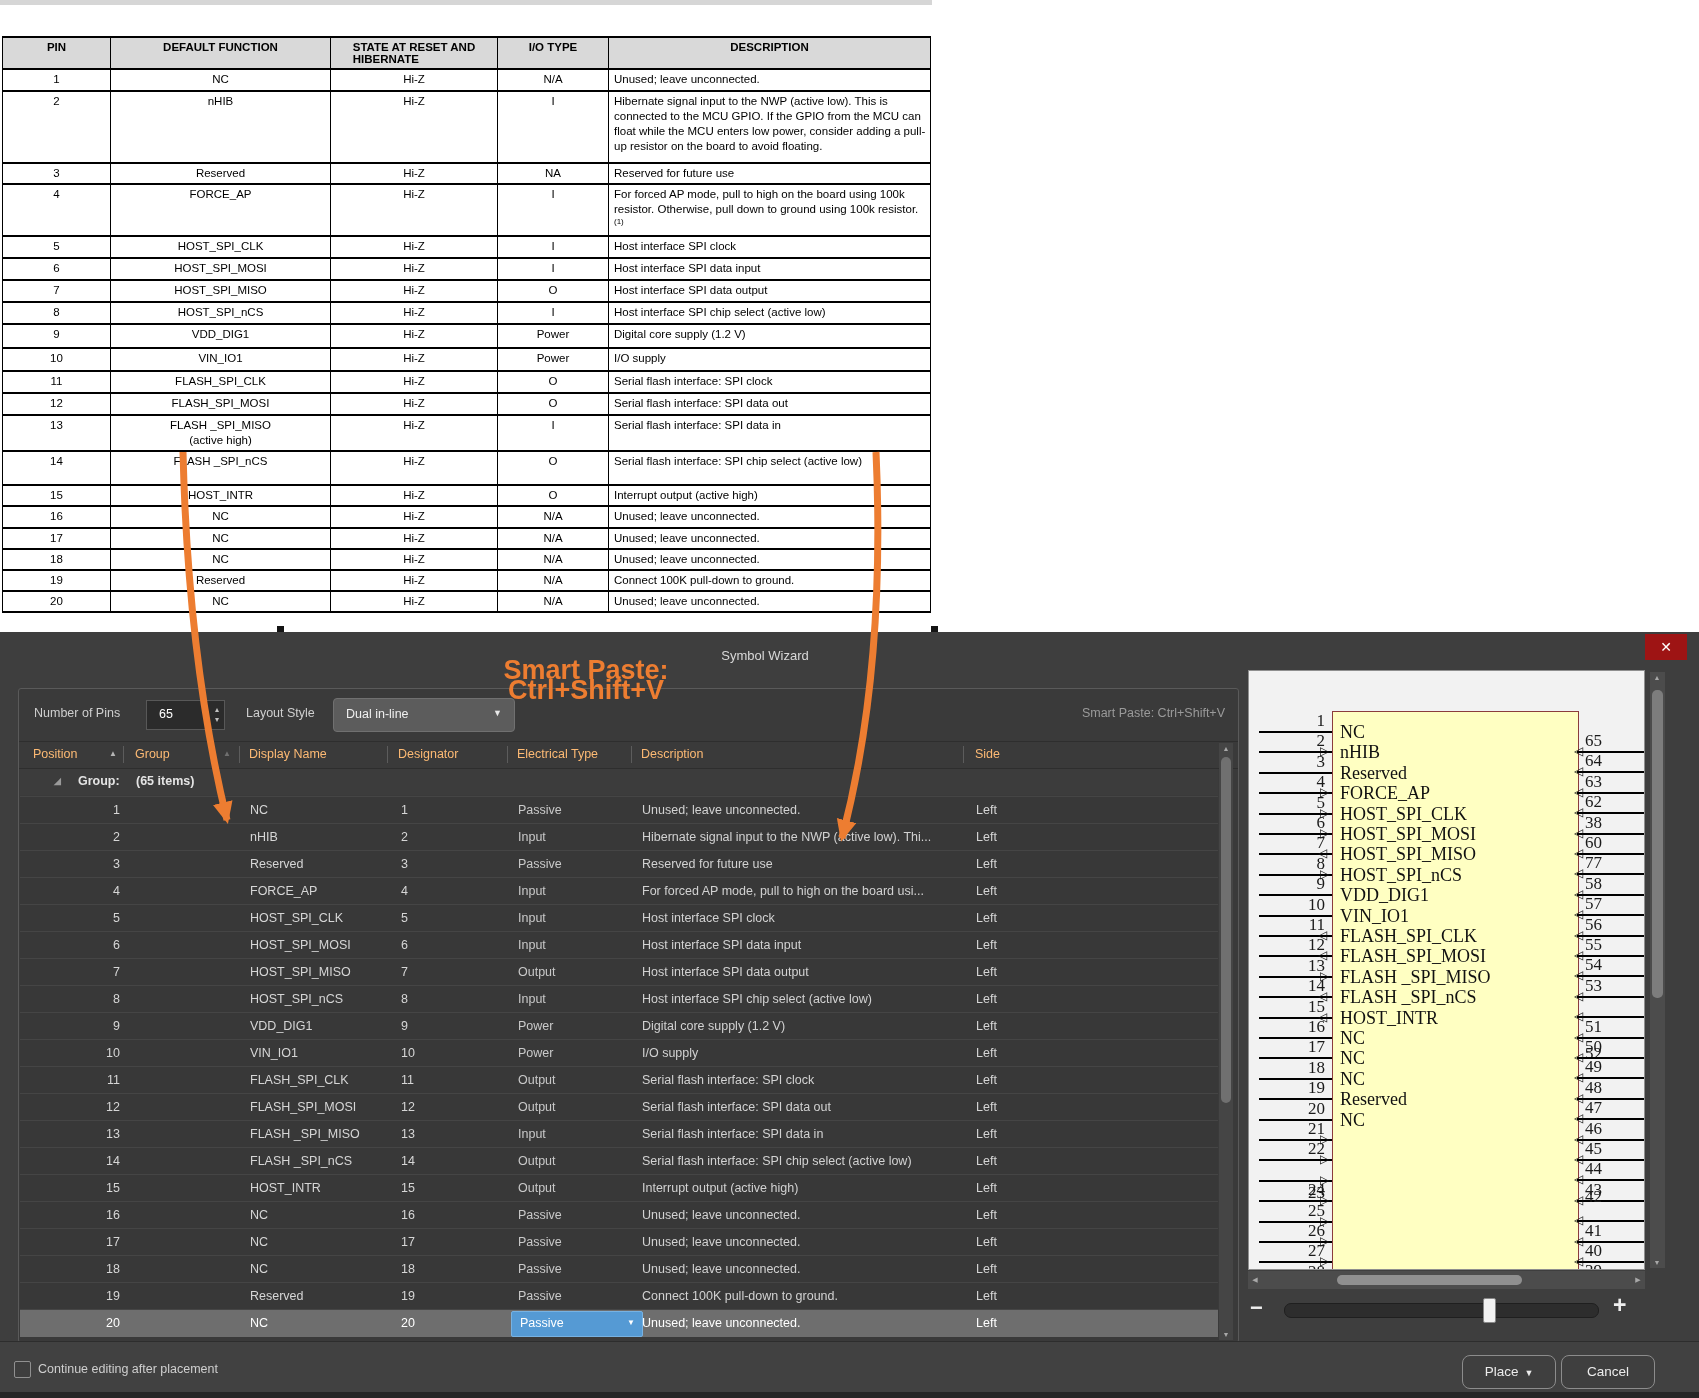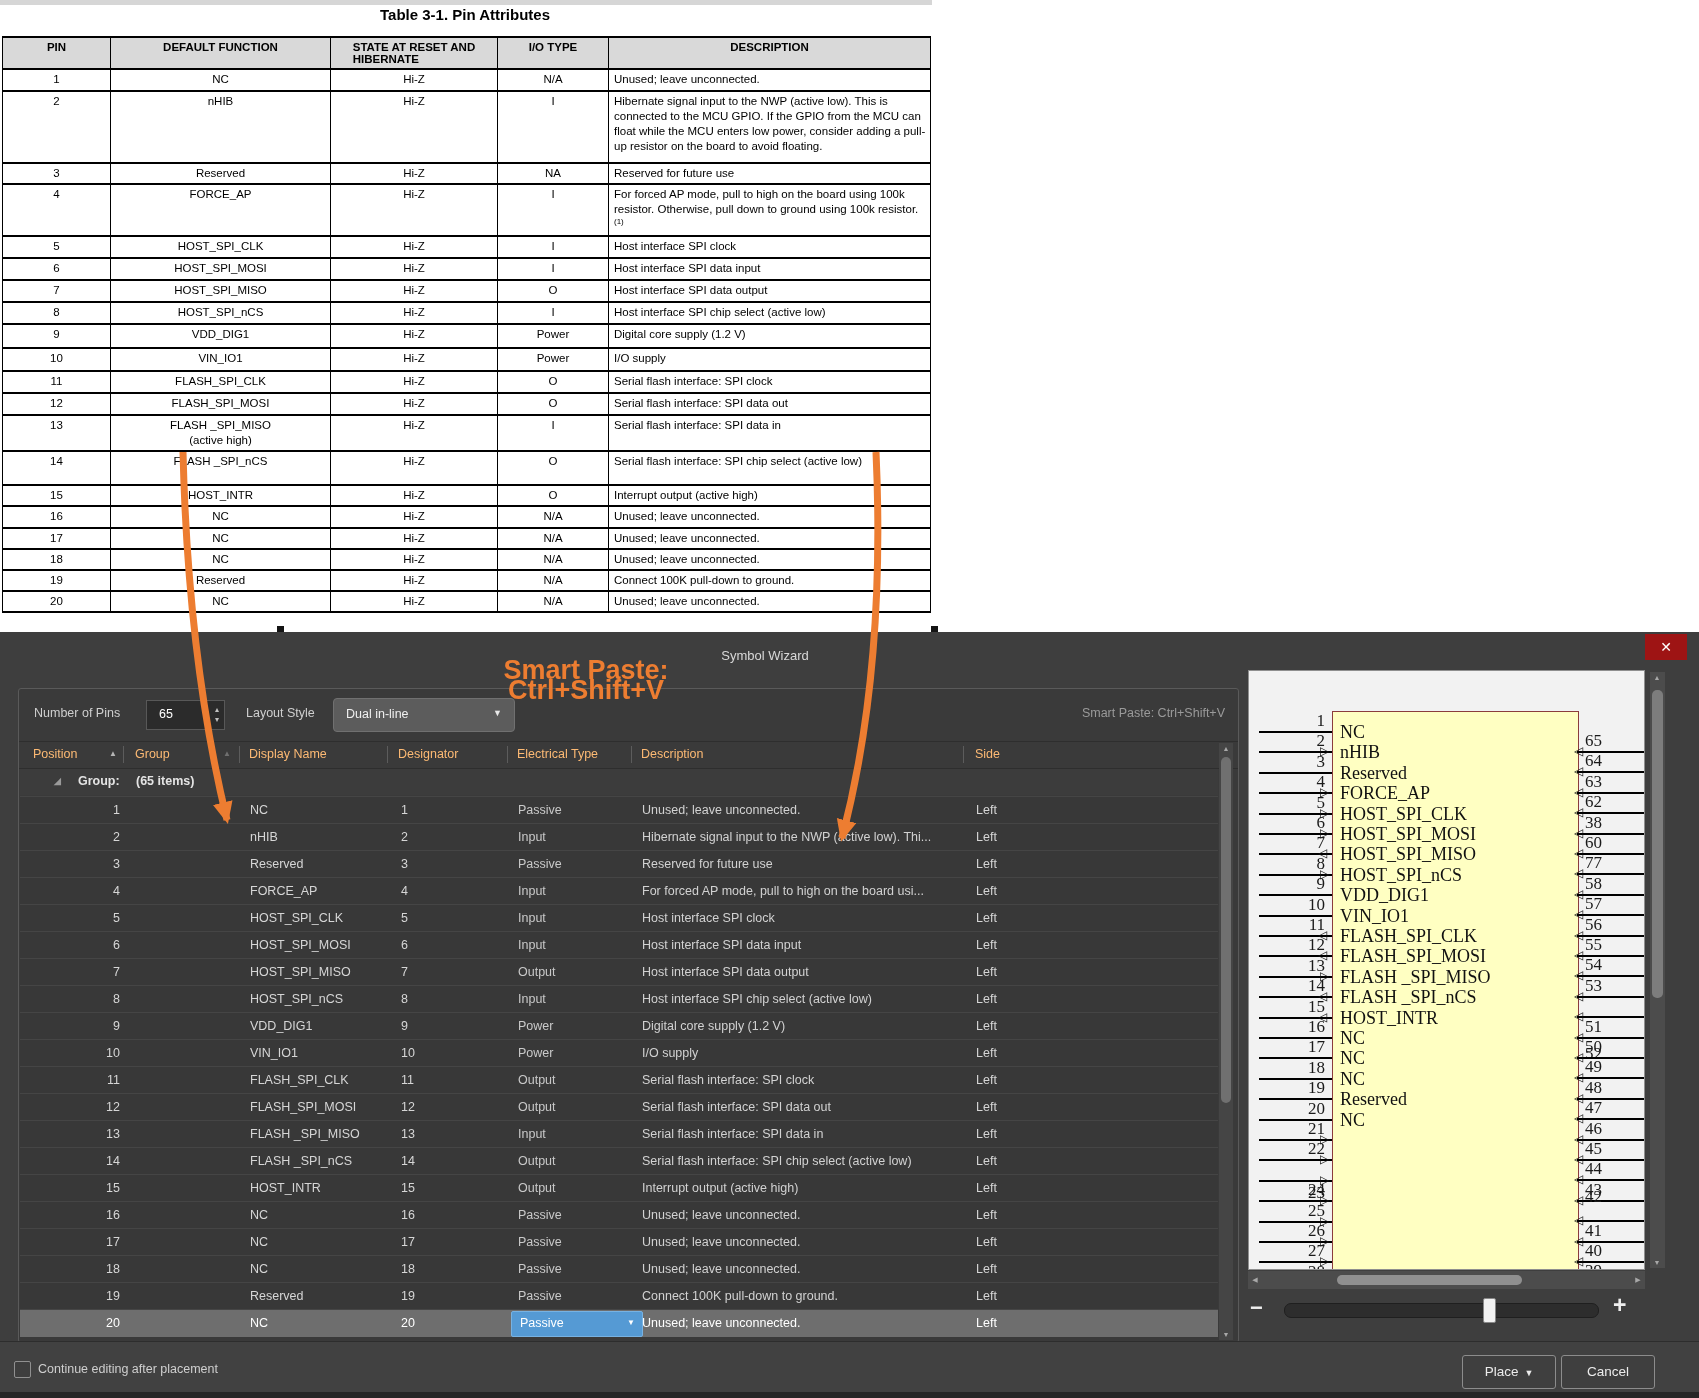--- a/index.html
+++ b/index.html
@@ -85,35 +85,34 @@
               border:1px solid #1f1f1f;border-radius:7px;}
   #zoom-thumb{position:absolute;left:1483px;top:666px;width:11px;height:23px;background:#f2f2f2;
               border:1px solid #888;border-radius:2px;cursor:pointer;}
   #zoom-plus{position:absolute;left:1613px;top:660px;font-size:23px;font-weight:bold;color:#eee;cursor:pointer;}
   
   #footer-sep{position:absolute;left:0;top:709px;width:1699px;height:1px;background:#2d2d2d;}
   #footer{position:absolute;left:0;top:710px;width:1699px;height:56px;background:#414141;}
   #chk{position:absolute;left:14px;top:19px;width:15px;height:15px;border:1px solid #909090;
        background:#3e3e3e;border-radius:2px;cursor:pointer;}
   #chk-label{position:absolute;left:38px;top:20px;font-size:12.5px;color:#cfcfcf;}
-  .btn{position:absolute;top:13px;width:92px;height:32px;border:1px solid #8c8c8c;border-radius:3px;
+  .btn{position:absolute;top:13px;width:92px;height:32px;border:1px solid #8c8c8c;border-radius:8px;
        background:#3f3f3f;color:#ececec;font-size:13.5px;text-align:center;line-height:32px;cursor:pointer;}
   #btn-place{left:1462px;}
   #btn-cancel{left:1561px;}
   #btn-place .a{font-size:9px;margin-left:6px;}
   #bottom-strip{position:absolute;left:0;top:760px;width:1699px;height:6px;background:#262626;}
   #arrows{position:absolute;left:0;top:0;z-index:50;pointer-events:none;}
 </style>
 </head>
 <body>
 
 <div id="stage">
 
   <div id="doc-topstrip"></div>
-  <div id="doc-title">Table 3-1. Pin Attributes</div>
   <table id="doc-table">
     <colgroup>
         <col style="width:108px">
         <col style="width:220px">
         <col style="width:167px">
         <col style="width:111px">
         <col style="width:322px">
       </colgroup>
     <thead>
         <tr id="doc-head">

